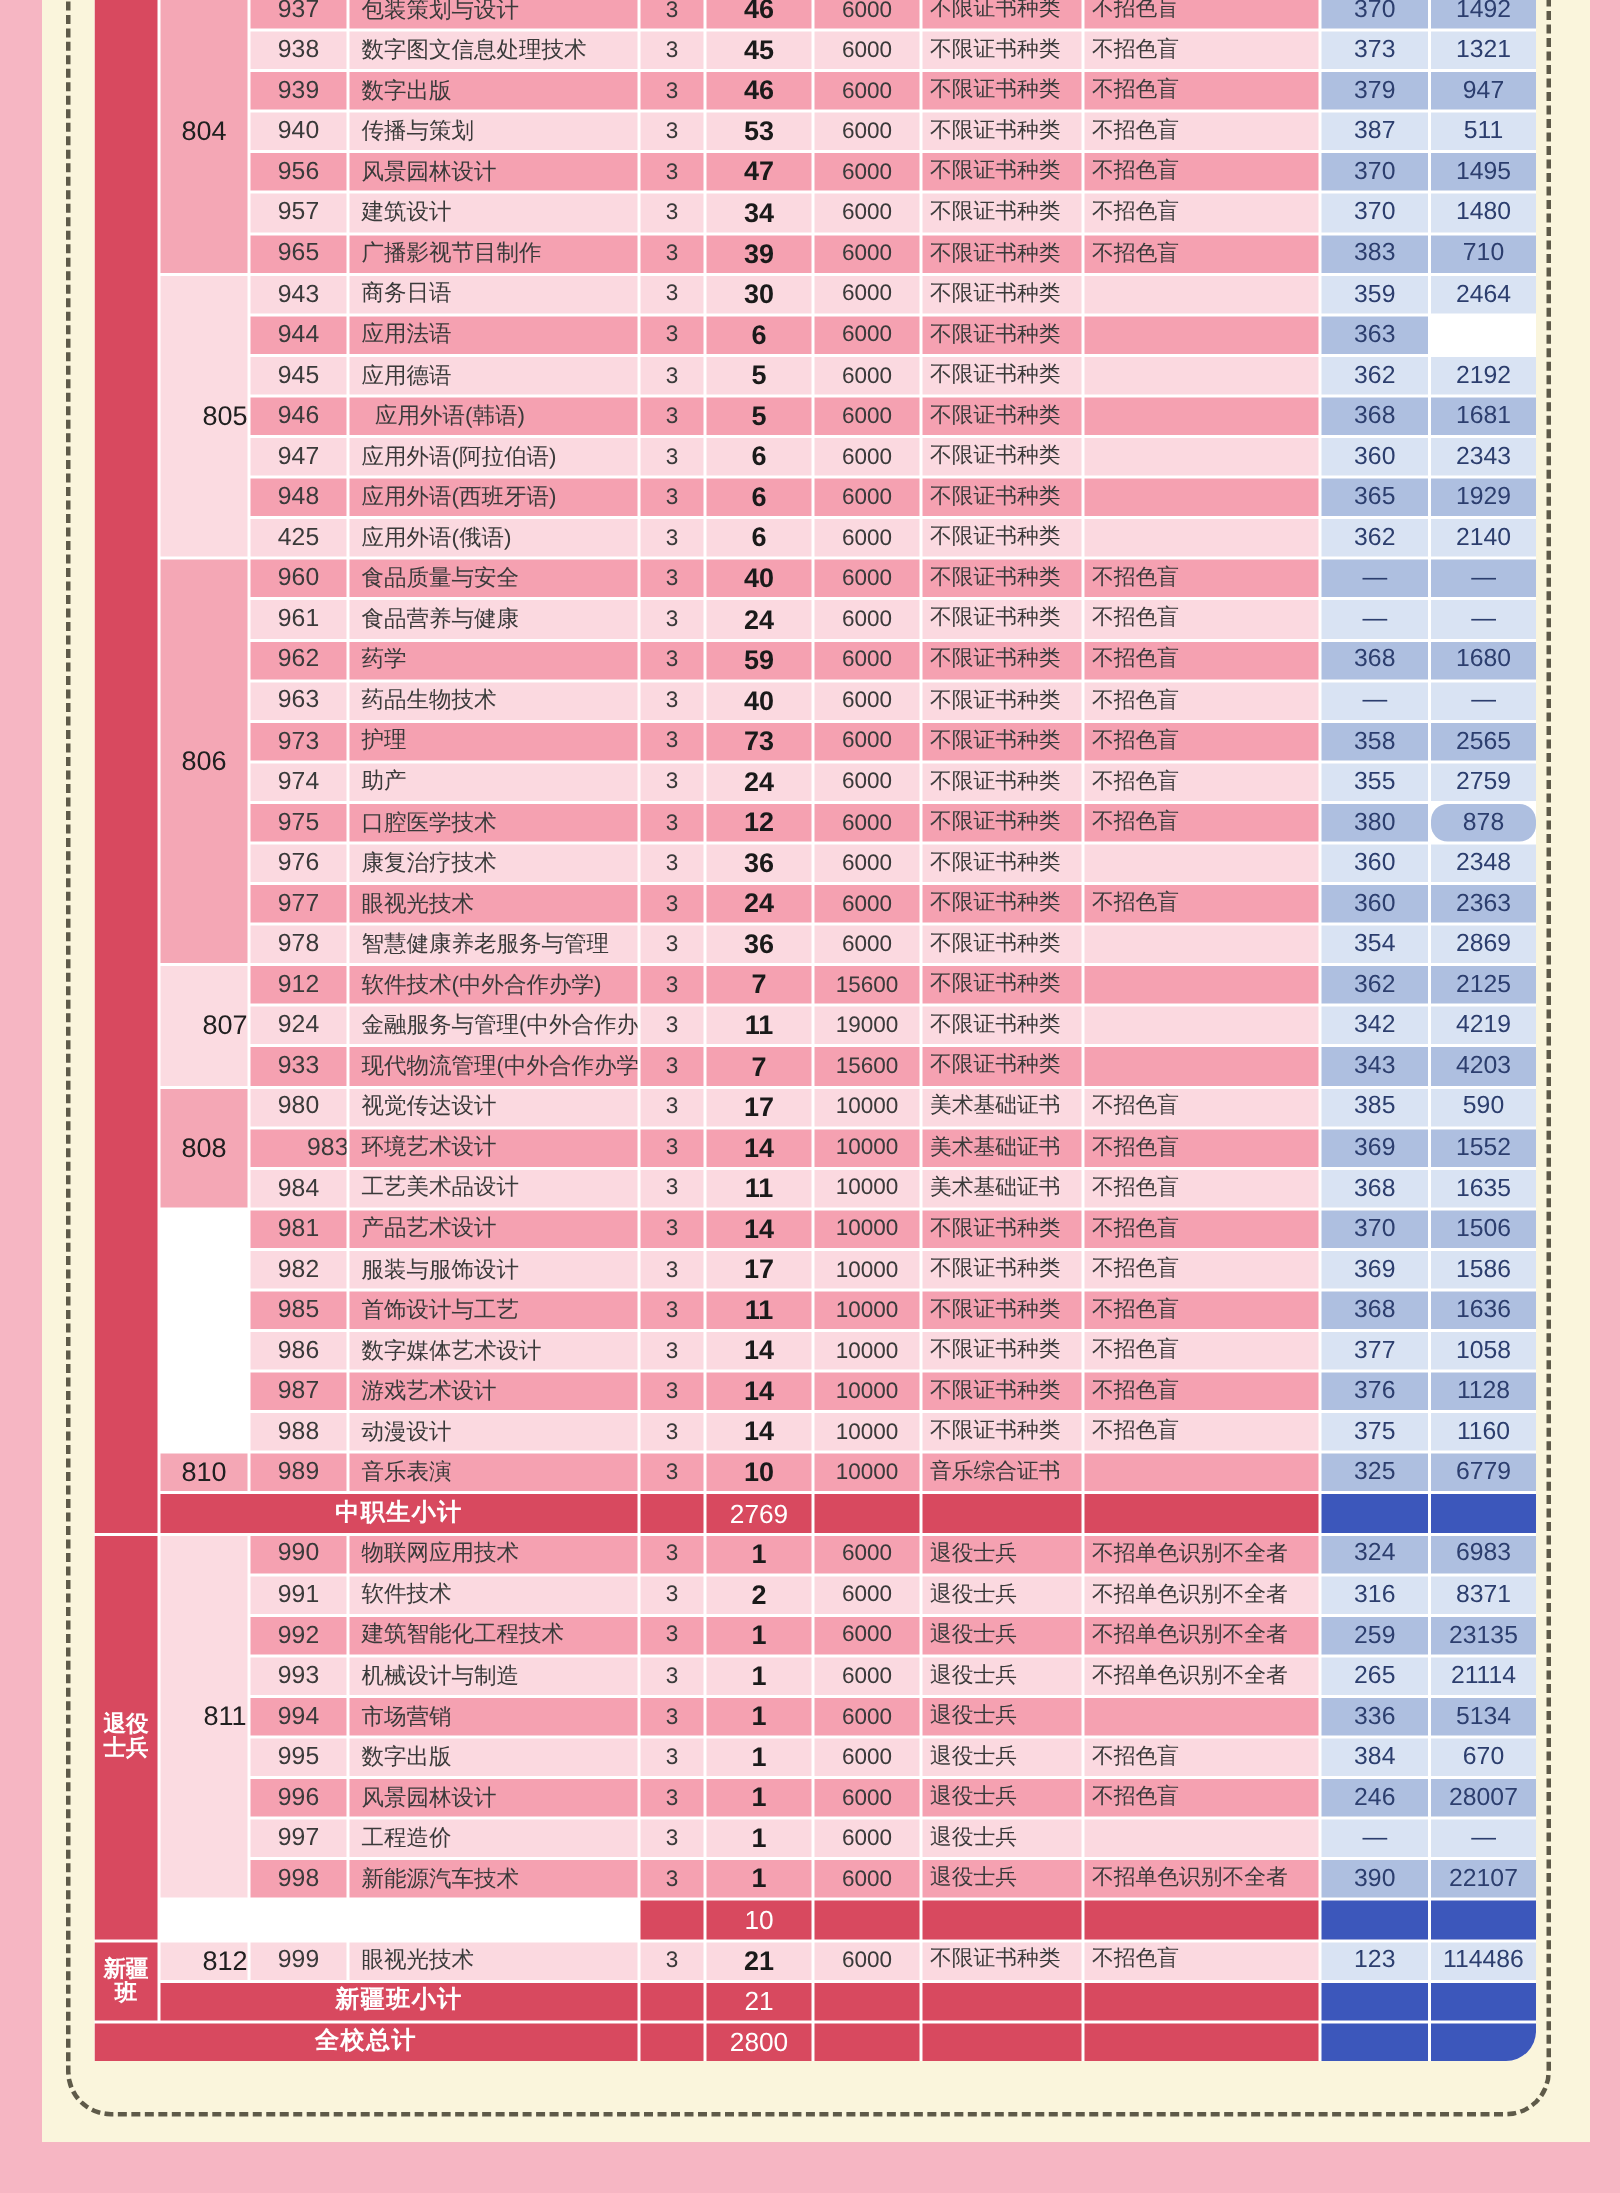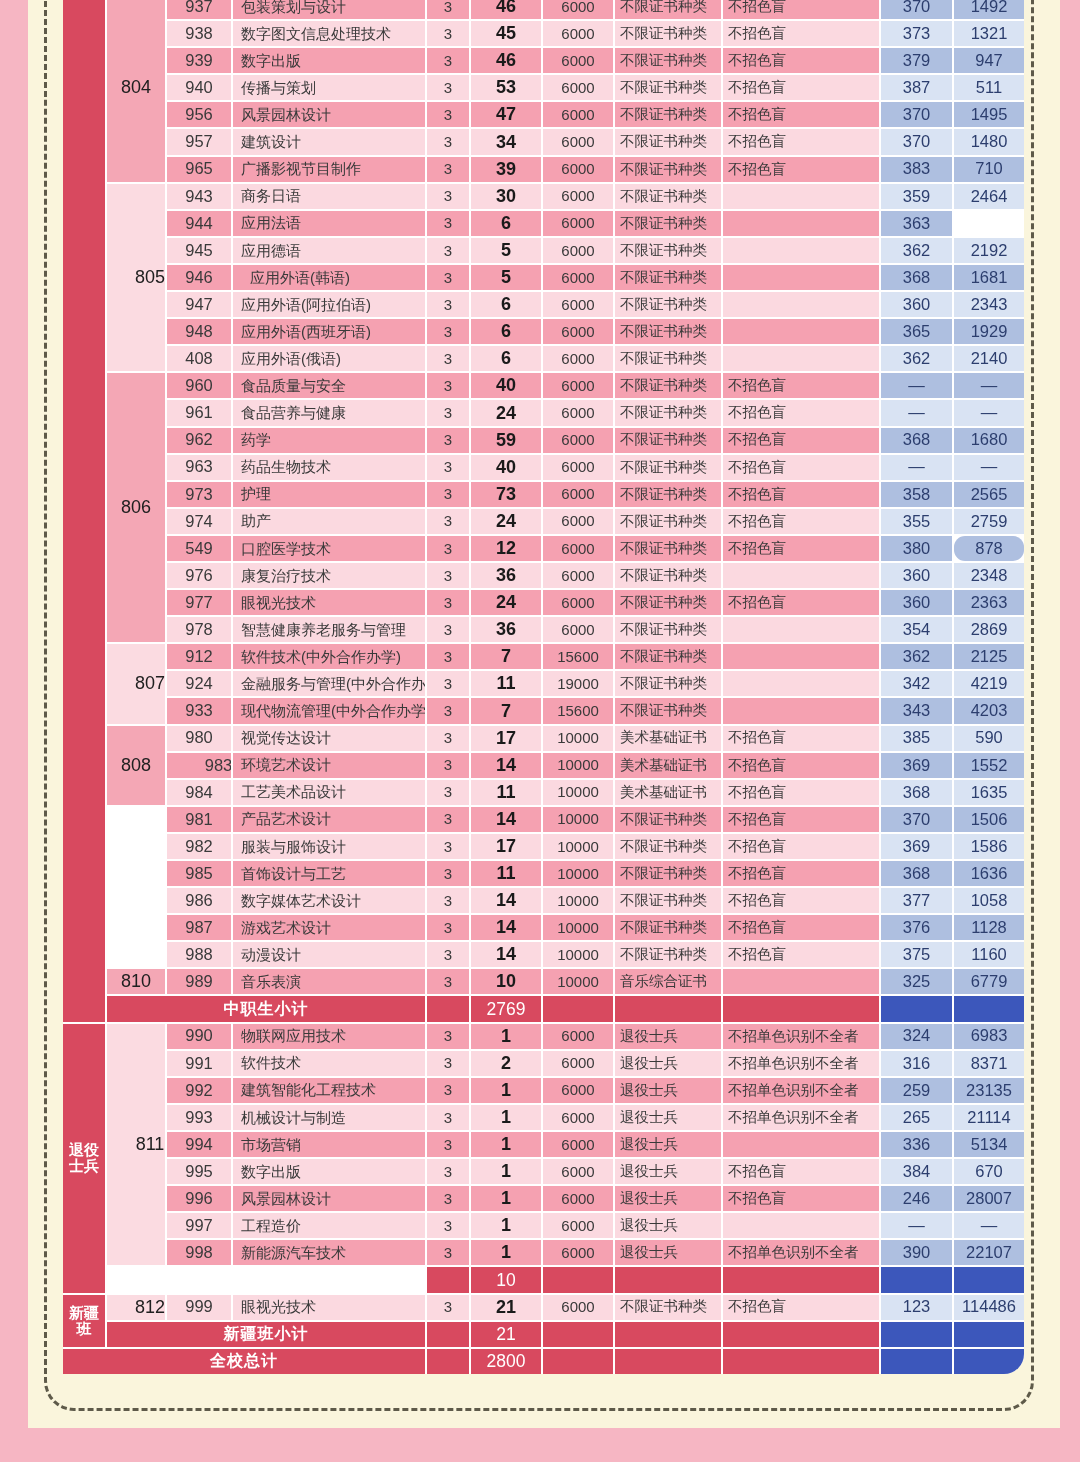--- a/index.html
+++ b/index.html
@@ -168,21 +168,21 @@
       <div class="cell bl rank" style="grid-area: 12 / 11;">2343</div>
       <div class="cell d code" style="grid-area: 13 / 3;">948</div>
       <div class="cell d name" style="grid-area: 13 / 4;">应用外语(西班牙语)</div>
       <div class="cell d" style="grid-area: 13 / 5;">3</div>
       <div class="cell d count" style="grid-area: 13 / 6;">6</div>
       <div class="cell d" style="grid-area: 13 / 7;">6000</div>
       <div class="cell d cert" style="grid-area: 13 / 8;">不限证书种类</div>
       <div class="cell d cert" style="grid-area: 13 / 9;"></div>
       <div class="cell bd score" style="grid-area: 13 / 10;">365</div>
       <div class="cell bd rank" style="grid-area: 13 / 11;">1929</div>
-      <div class="cell l code" style="grid-area: 14 / 3;">408</div>
+      <div class="cell l code" style="grid-area: 14 / 3;">425</div>
       <div class="cell l name" style="grid-area: 14 / 4;">应用外语(俄语)</div>
       <div class="cell l" style="grid-area: 14 / 5;">3</div>
       <div class="cell l count" style="grid-area: 14 / 6;">6</div>
       <div class="cell l" style="grid-area: 14 / 7;">6000</div>
       <div class="cell l cert" style="grid-area: 14 / 8;">不限证书种类</div>
       <div class="cell l cert" style="grid-area: 14 / 9;"></div>
       <div class="cell bl score" style="grid-area: 14 / 10;">362</div>
       <div class="cell bl rank" style="grid-area: 14 / 11;">2140</div>
       <div class="cell d code" style="grid-area: 15 / 3;">960</div>
       <div class="cell d name" style="grid-area: 15 / 4;">食品质量与安全</div>
@@ -231,21 +231,21 @@
       <div class="cell bd rank" style="grid-area: 19 / 11;">2565</div>
       <div class="cell l code" style="grid-area: 20 / 3;">974</div>
       <div class="cell l name" style="grid-area: 20 / 4;">助产</div>
       <div class="cell l" style="grid-area: 20 / 5;">3</div>
       <div class="cell l count" style="grid-area: 20 / 6;">24</div>
       <div class="cell l" style="grid-area: 20 / 7;">6000</div>
       <div class="cell l cert" style="grid-area: 20 / 8;">不限证书种类</div>
       <div class="cell l cert" style="grid-area: 20 / 9;">不招色盲</div>
       <div class="cell bl score" style="grid-area: 20 / 10;">355</div>
       <div class="cell bl rank" style="grid-area: 20 / 11;">2759</div>
-      <div class="cell d code" style="grid-area: 21 / 3;">549</div>
+      <div class="cell d code" style="grid-area: 21 / 3;">975</div>
       <div class="cell d name" style="grid-area: 21 / 4;">口腔医学技术</div>
       <div class="cell d" style="grid-area: 21 / 5;">3</div>
       <div class="cell d count" style="grid-area: 21 / 6;">12</div>
       <div class="cell d" style="grid-area: 21 / 7;">6000</div>
       <div class="cell d cert" style="grid-area: 21 / 8;">不限证书种类</div>
       <div class="cell d cert" style="grid-area: 21 / 9;">不招色盲</div>
       <div class="cell bd score" style="grid-area: 21 / 10;">380</div>
       <div class="cell bd rank" style="grid-area: 21 / 11; border-radius: 11px;">878</div>
       <div class="cell l code" style="grid-area: 22 / 3;">976</div>
       <div class="cell l name" style="grid-area: 22 / 4;">康复治疗技术</div>

